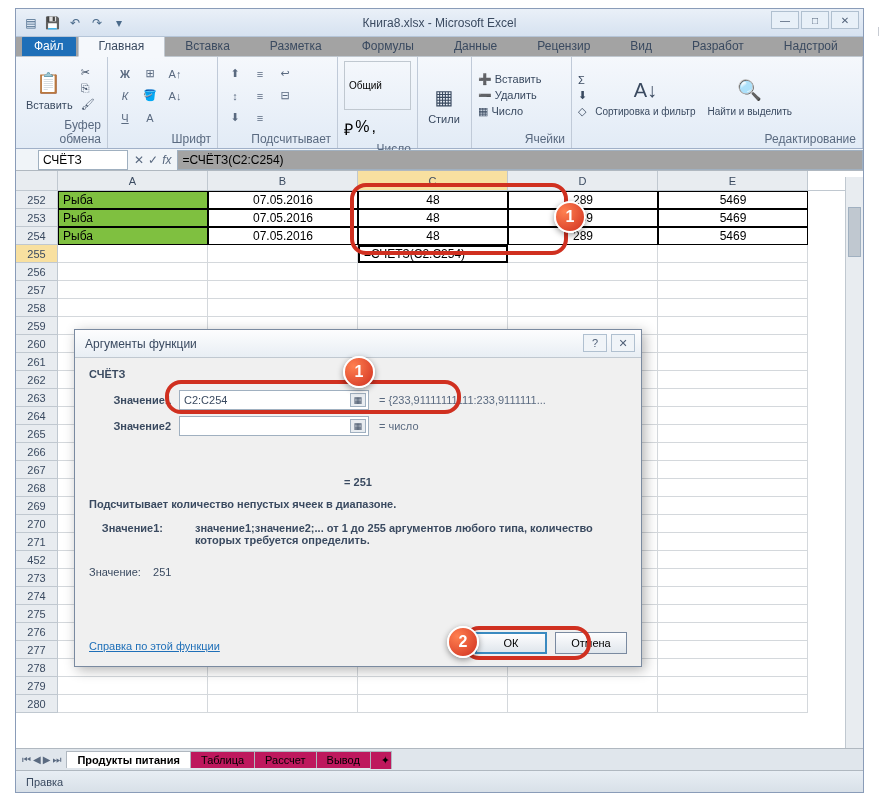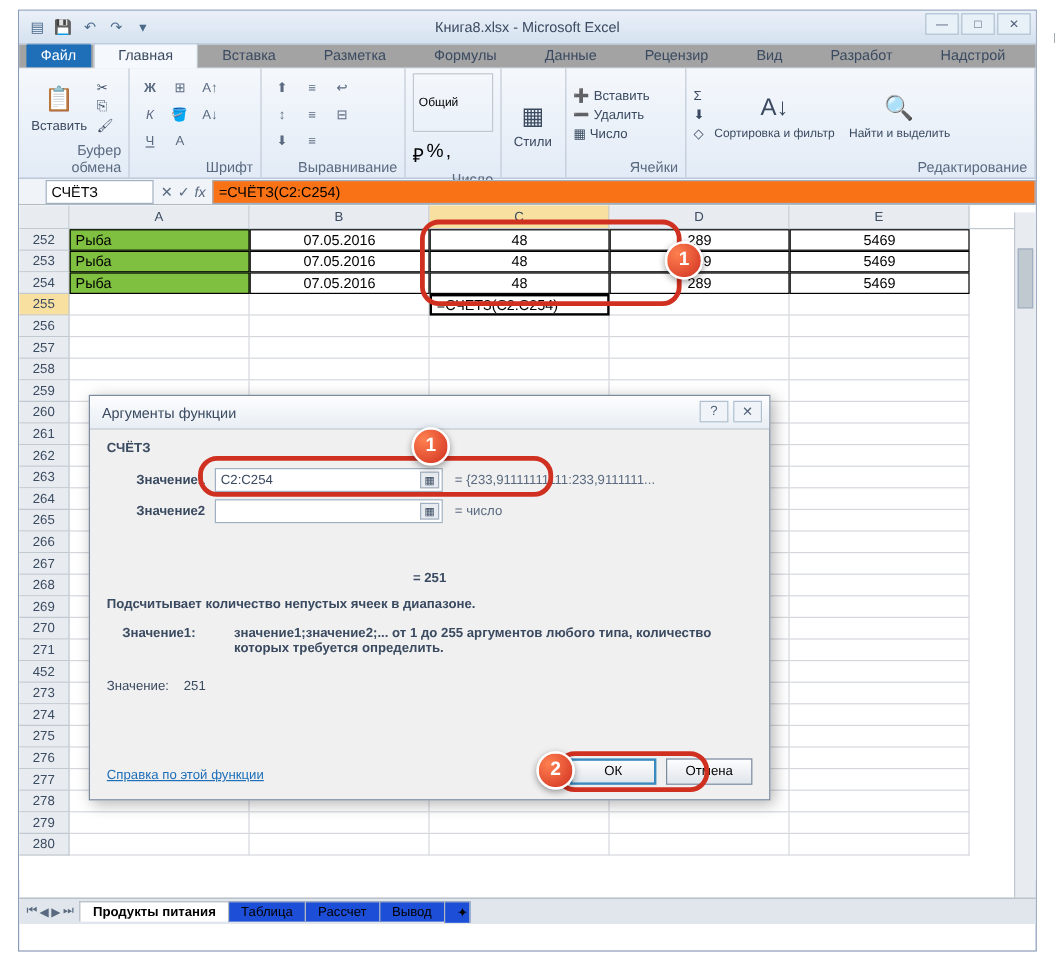--- a/index.html
+++ b/index.html
@@ -26,21 +26,21 @@
 .big-btn .ico { width: 32px; height: 32px; display: flex; align-items: center; justify-content: center; font-size: 20px; }
 .small-stack { display: flex; flex-direction: column; gap: 3px; }
 .small-stack span { font-size: 11px; color: #3a4a60; white-space: nowrap; }
 .grid-btns { display: grid; grid-auto-flow: column; grid-template-rows: repeat(3, 20px); gap: 2px 3px; }
 .grid-btns span { width: 22px; height: 20px; display: inline-flex; align-items: center; justify-content: center; font-size: 11px; color: #5a6a80; border: 1px solid transparent; }
 
 .formula-bar { height: 22px; display: flex; align-items: center; border-bottom: 1px solid #b0b8c0; background: #f0f4f8; }
 .name-box { width: 90px; height: 20px; border: 1px solid #a0b0c0; background: #fff; font-size: 12px; padding: 0 4px; display: flex; align-items: center; margin-left: 22px; }
 .fb-btns { display: flex; gap: 4px; padding: 0 6px; font-size: 12px; color: #5a6a80; }
 .fb-btns span { cursor: pointer; }
-.formula-input { flex: 1; height: 20px; border: 1px solid #a0b0c0; background: #f97316; font-size: 12px; padding: 0 4px; display: flex; align-items: center; }
+.formula-input { flex: 1; height: 20px; border: 1px solid #a0b0c0; background: #a3a3a3; font-size: 12px; padding: 0 4px; display: flex; align-items: center; }
 
 .grid-area { position: relative; height: 562px; overflow: hidden; background: #fff; }
 .col-headers { display: flex; height: 20px; border-bottom: 1px solid #c0c8d0; }
 .rowhead-corner { width: 42px; background: #e8ecf0; border-right: 1px solid #c0c8d0; }
 .col-h { background: #e8ecf0; border-right: 1px solid #c0c8d0; display: flex; align-items: center; justify-content: center; font-size: 11px; color: #3a4a60; }
 .col-A { width: 150px; } .col-B { width: 150px; } .col-C { width: 150px; } .col-D { width: 150px; } .col-E { width: 150px; }
 .col-h.sel { background: #f8e0a0; }
 
 .rows { }
 .row { display: flex; height: 18px; }
@@ -50,21 +50,21 @@
 .cell.center { justify-content: center; }
 .cell.green { background: #7fc040; }
 .cell.bordered { border: 1px solid #000; }
 .active-cell { border: 2px solid #000; position: relative; }
 
 .highlight-box { position: absolute; border: 4px solid #d03020; border-radius: 16px; pointer-events: none; }
 .badge { position: absolute; width: 32px; height: 32px; border-radius: 50%; background: radial-gradient(circle at 30% 30%, #ff8050, #d03020); border: 2px solid #fff; box-shadow: 0 2px 6px rgba(0,0,0,0.4); display: flex; align-items: center; justify-content: center; color: #fff; font-size: 16px; font-weight: bold; pointer-events: none; }
 
 .sheet-tabs { position: absolute; bottom: 22px; left: 0; right: 0; height: 22px; background: #e0e6ec; display: flex; align-items: center; border-top: 1px solid #b0b8c0; }
 .sheet-tabs .nav { display: flex; gap: 2px; padding: 0 6px; font-size: 10px; color: #5a6a80; }
-.sheet-tab { padding: 2px 10px; font-size: 11px; background: #1d4ed8; border: 1px solid #b0b8c0; border-bottom: none; margin-left: -1px; }
+.sheet-tab { padding: 2px 10px; font-size: 11px; background: #be185d; border: 1px solid #b0b8c0; border-bottom: none; margin-left: -1px; }
 .sheet-tab.active { background: #fff; font-weight: bold; }
 
 .status-bar { position: absolute; bottom: 0; left: 0; right: 0; height: 22px; background: linear-gradient(#e8eef4,#d8e0e8); border-top: 1px solid #b0b8c0; display: flex; align-items: center; padding: 0 10px; font-size: 11px; color: #3a4a60; }
 
 .dialog { position: absolute; left: 58px; top: 320px; width: 568px; height: 338px; background: #f0f0f0; border: 1px solid #7a8aa0; box-shadow: 3px 3px 12px rgba(0,0,0,0.3); }
 .dialog-title { height: 28px; background: linear-gradient(#fdfdfe,#e8eef4); border-bottom: 1px solid #c0c8d0; display: flex; align-items: center; padding: 0 10px; font-size: 12px; color: #3a4a60; position: relative; }
 .dialog-title .dbtns { position: absolute; right: 6px; top: 4px; display: flex; gap: 4px; }
 .dialog-title .dbtns span { width: 24px; height: 18px; border: 1px solid #b0c0d0; display: inline-flex; align-items: center; justify-content: center; font-size: 11px; color: #506078; background: #f0f4f8; }
 .dialog-body { padding: 10px 14px; font-size: 11px; color: #3a4a60; }
 .func-name { font-weight: bold; margin-bottom: 10px; }
@@ -164,21 +164,21 @@
           <span>⬆</span>
           <span>↕</span>
           <span>⬇</span>
           <span>≡</span>
           <span>≡</span>
           <span>≡</span>
           <span>↩</span>
           <span>⊟</span>
         </div>
       </div>
-      <div class="label">Выравнивание</div>
+      <div class="label">Подсчитывает</div>
     </div>
     <div class="rgroup" style="width:80px">
       <div class="content" style="flex-direction:column;align-items:stretch">
         <span style="border:1px solid #c0c8d0;padding:18px 4px;font-size:10px">Общий</span>
         <div style="display:flex;gap:2px;margin-top:4px">
           <span>₽</span>
           <span>%</span>
           <span>,</span>
         </div>
       </div>
@@ -544,14 +544,17 @@
       <span>▶</span>
       <span>⏭</span>
     </div>
     <div class="sheet-tab active">Продукты питания</div>
     <div class="sheet-tab">Таблица</div>
     <div class="sheet-tab">Рассчет</div>
     <div class="sheet-tab">Вывод</div>
     <div class="sheet-tab" style="width:20px;text-align:center">✦</div>
   </div>
 
+  <div class="status-bar">
+    <span>Правка</span>
+  </div>
 
 </div>
 
 </body></html>

